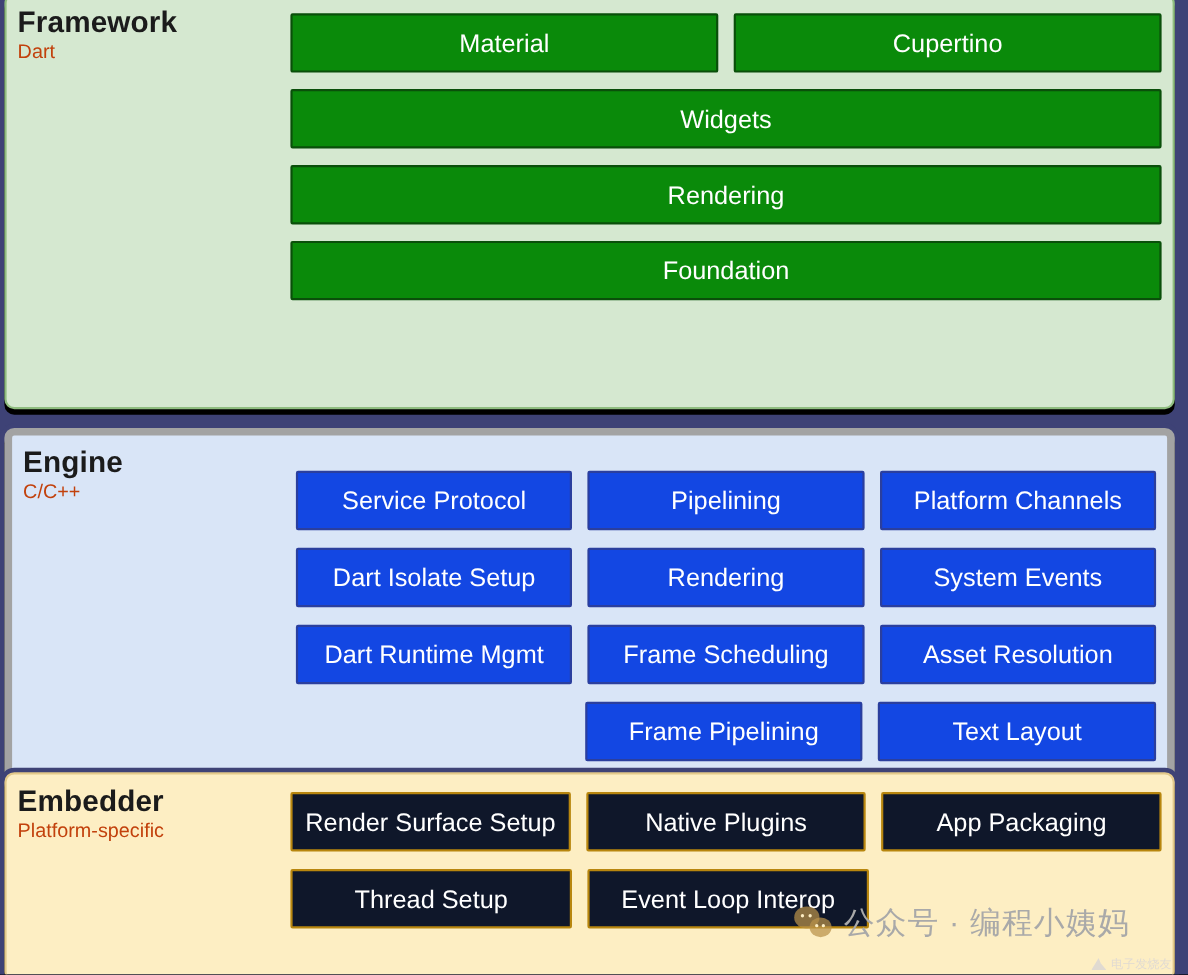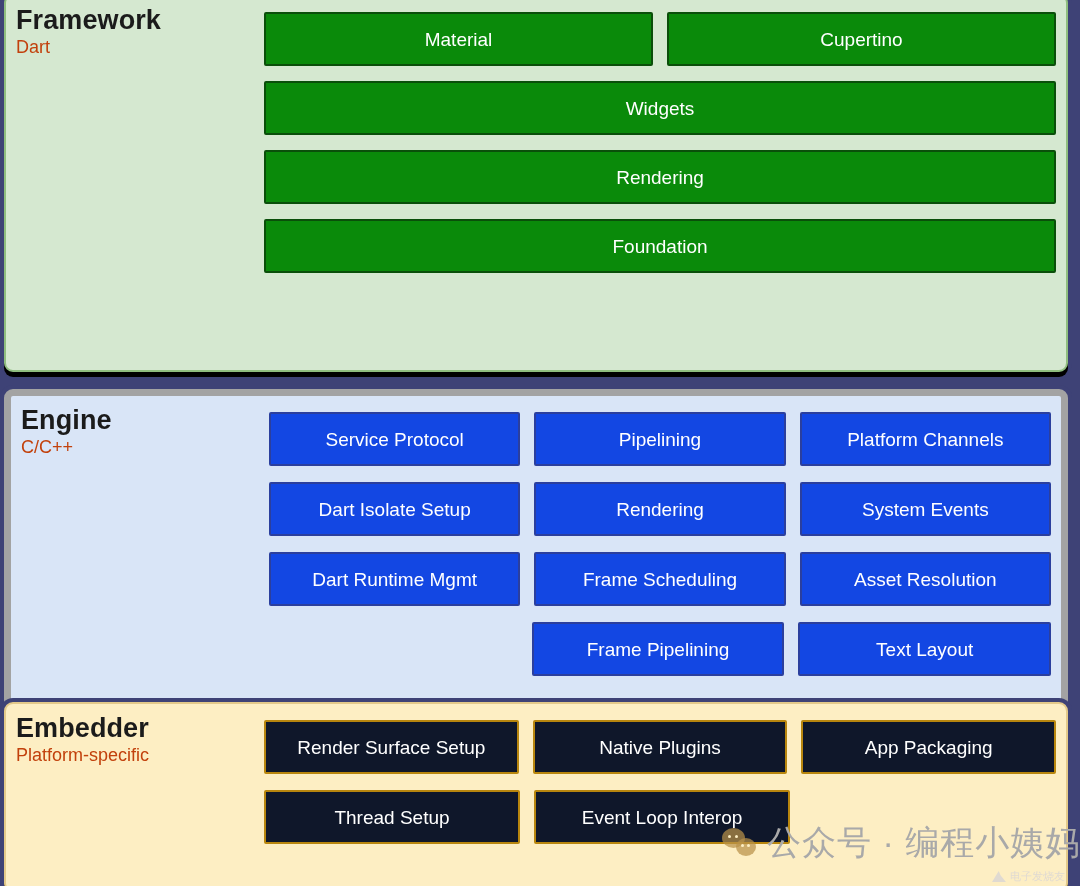--- a/index.html
+++ b/index.html
@@ -89,21 +89,21 @@
     gap: 14px;
     margin-bottom: 15px;
   }
   .box {
     box-sizing: border-box;
     height: 54px;
     display: flex;
     align-items: center;
     justify-content: center;
     color: #ffffff;
-    font-size: 19px;
+    font-size: 23px;
     line-height: 1;
     text-align: center;
     border-radius: 2px;
     white-space: nowrap;
   }
   .box.spacer {
     background: transparent;
     border: none;
     box-shadow: none;
   }
@@ -123,36 +123,36 @@
     border: 2px solid #2b3f9e;
   }
   .box-orange {
     background: #0f172a;
     border: 2px solid #b8860e;
   }
 
   
   .layer-engine .box-row,
   .layer-embedder .box-row { margin-bottom: 16px; }
-  .layer-engine .layer-body { padding-top: 16px; }
+  .layer-engine .layer-body { padding-top: 32px; }
   .layer-embedder .layer-body { padding-top: 16px; }
 
   
   #watermark {
     position: absolute;
     left: 722px;
     top: 820px;
     display: flex;
     flex-direction: row;
     align-items: center;
     gap: 9px;
     pointer-events: none;
   }
   #watermark .wm-text {
-    font-size: 34px;
+    font-size: 28px;
     color: #a9a9a9;
     letter-spacing: 1px;
     white-space: nowrap;
   }
   .wechat-mark {
     position: relative;
     width: 36px;
     height: 30px;
     flex: 0 0 36px;
   }

